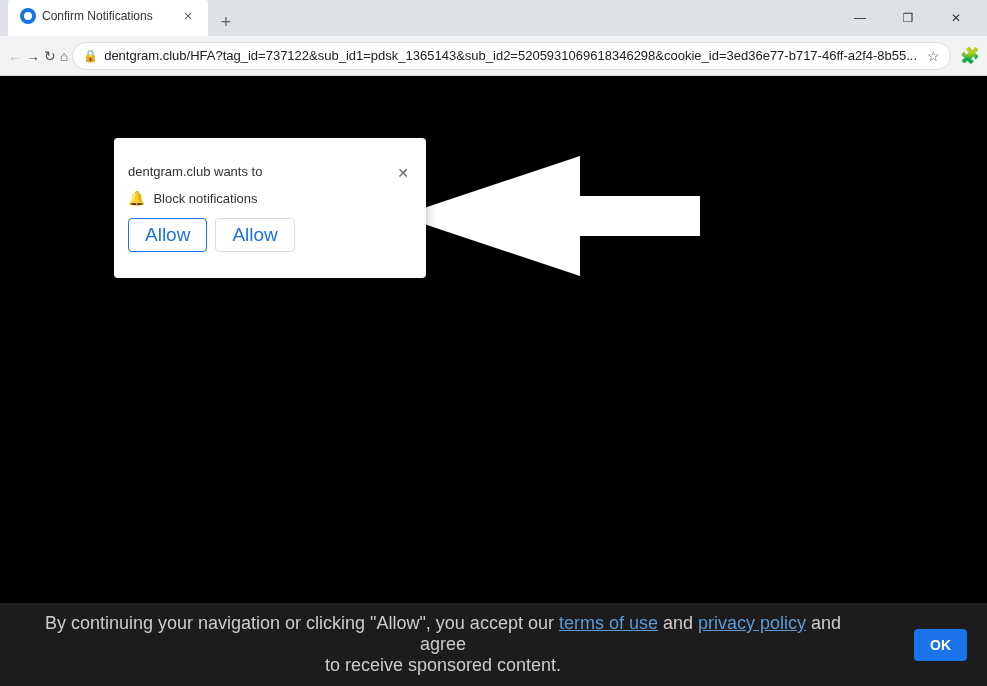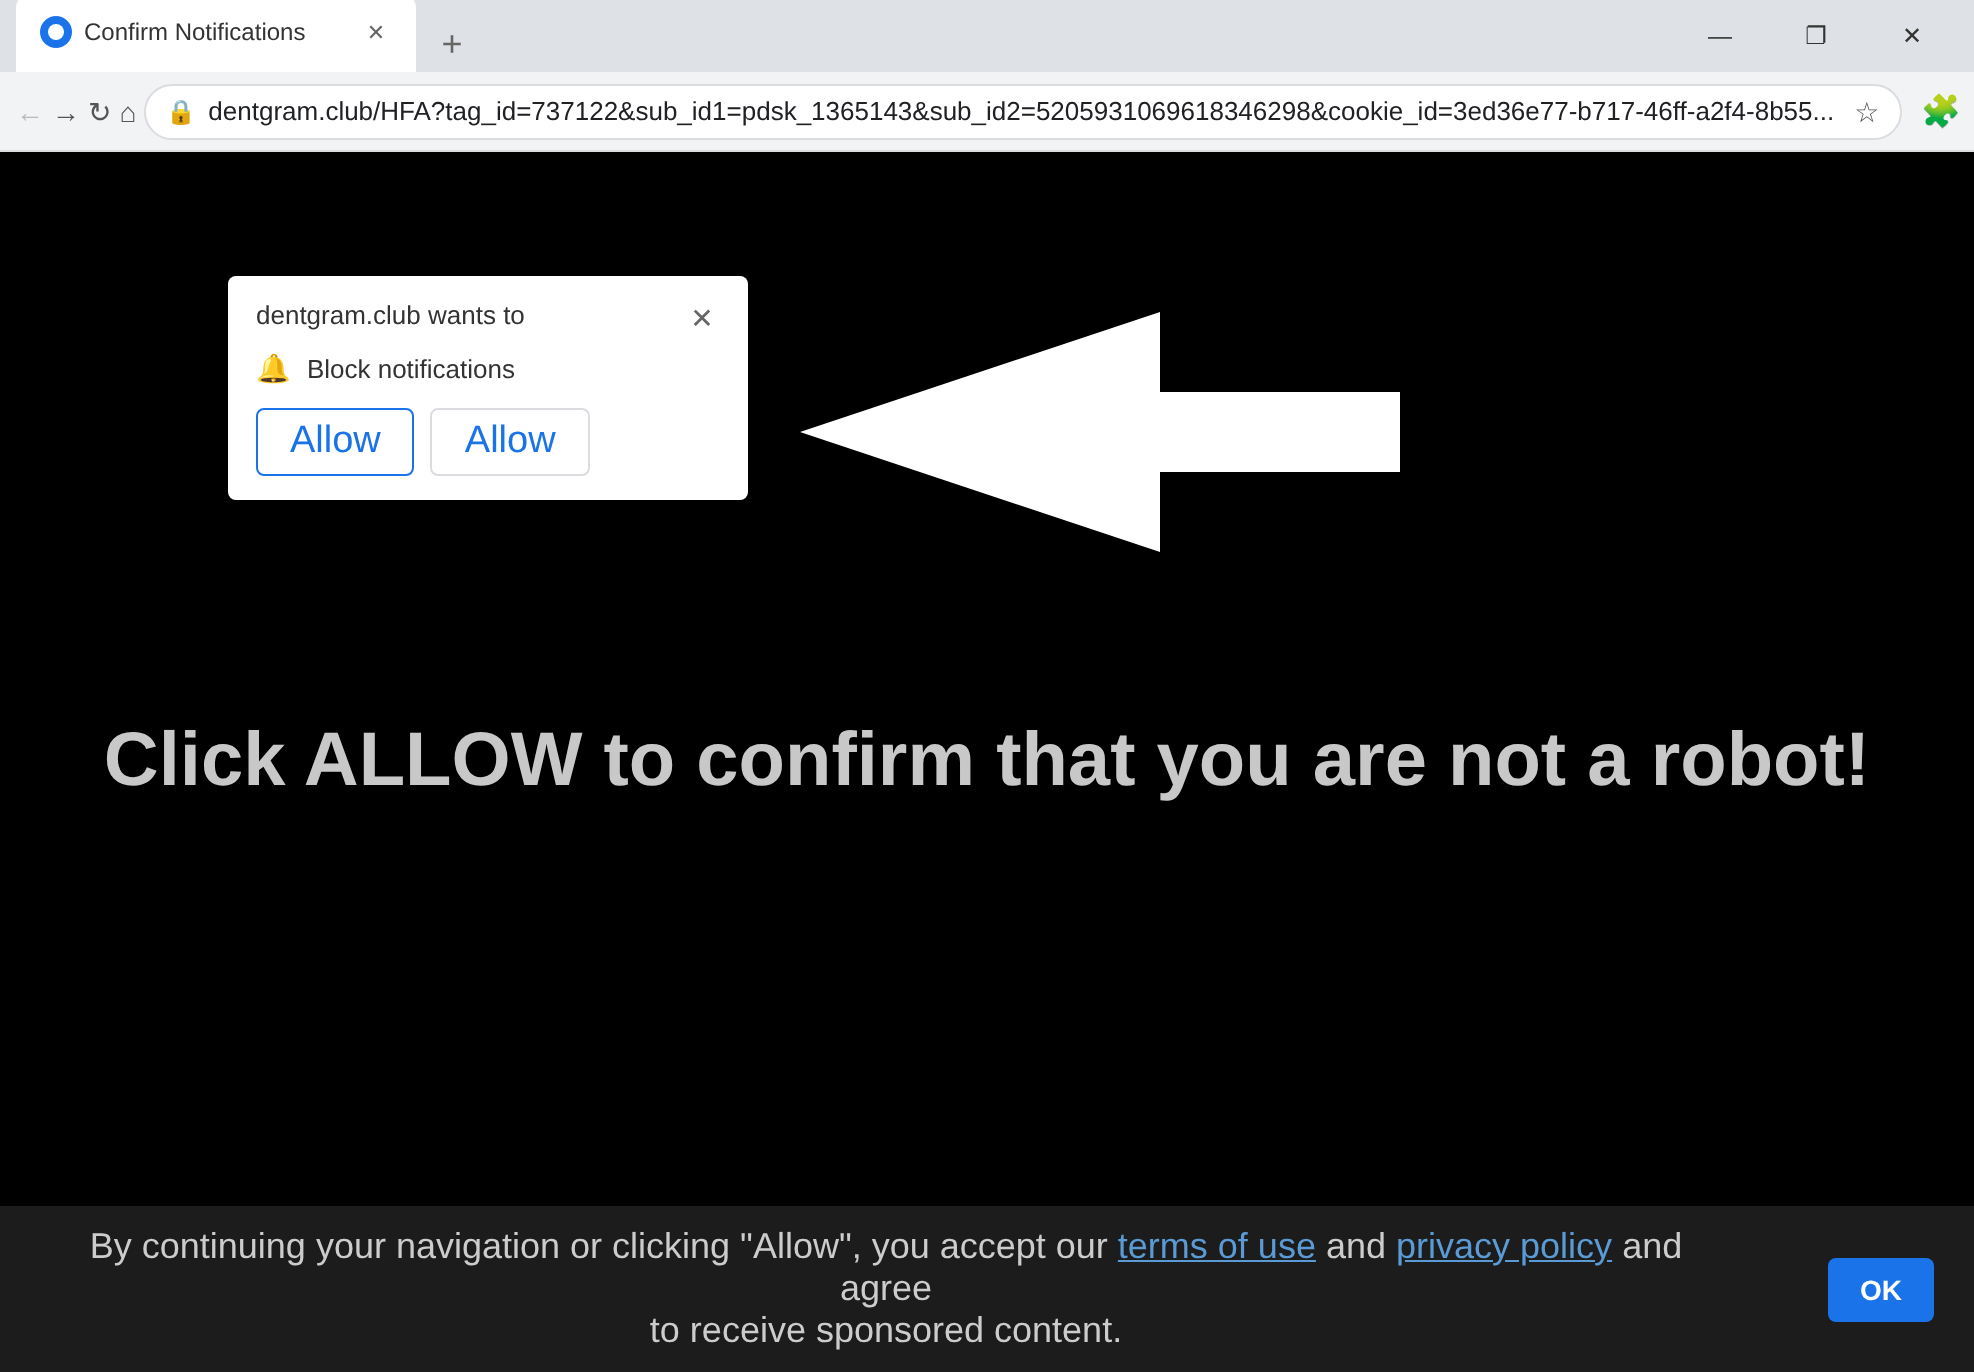--- a/index.html
+++ b/index.html
@@ -213,25 +213,25 @@
       font-size: 14px;
       font-weight: bold;
       margin-left: 32px;
     }
 
     
     .notification-popup {
       position: absolute;
       top: 62px;
       left: 114px;
-      width: 260px;
+      width: 312px;
       background: #fff;
       border-radius: 4px;
       box-shadow: 0 2px 12px rgba(0,0,0,0.3);
-      padding: 12px 14px;
+      padding: 26px 14px;
       z-index: 100;
     }
     .popup-header {
       display: flex;
       justify-content: space-between;
       align-items: flex-start;
       margin-bottom: 8px;
     }
     .popup-title {
       font-size: 13px;
@@ -328,21 +328,20 @@
       <div class="popup-buttons">
         <button class="popup-btn allow">Allow</button>
         <button class="popup-btn">Allow</button>
       </div>
     </div>
 
     <svg class="arrow-svg" viewBox="0 0 300 120" xmlns="http://www.w3.org/2000/svg">
       <polygon points="0,60 180,0 180,40 300,40 300,80 180,80 180,120" fill="white"></polygon>
     </svg>
 
-    <div class="main-text">Click ALLOW to confirm that you are not a robot!</div>
 
     <div class="bottom-bar">
       <div class="bottom-text">
         <span>By continuing your navigation or clicking "Allow", you accept our </span><a>terms of use</a><span> and </span><a>privacy policy</a><span> and agree<br>to receive sponsored content.</span>
       </div>
       <button class="ok-btn">OK</button>
     </div>
 
   </div>
 </div>

